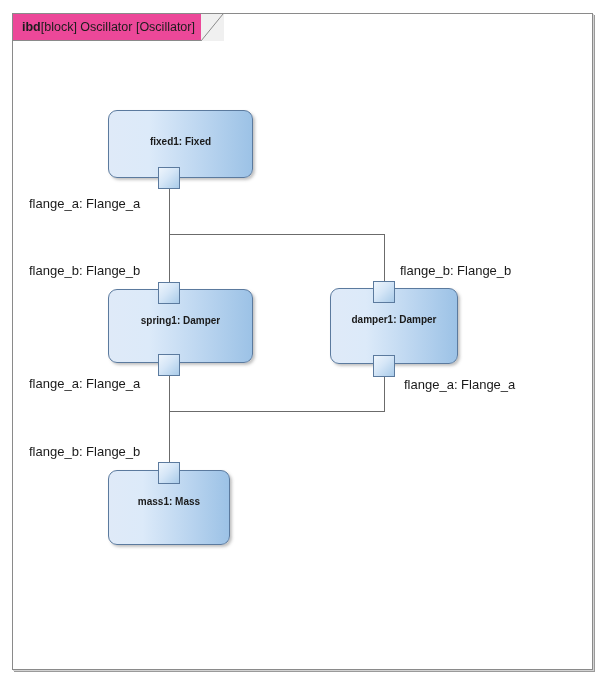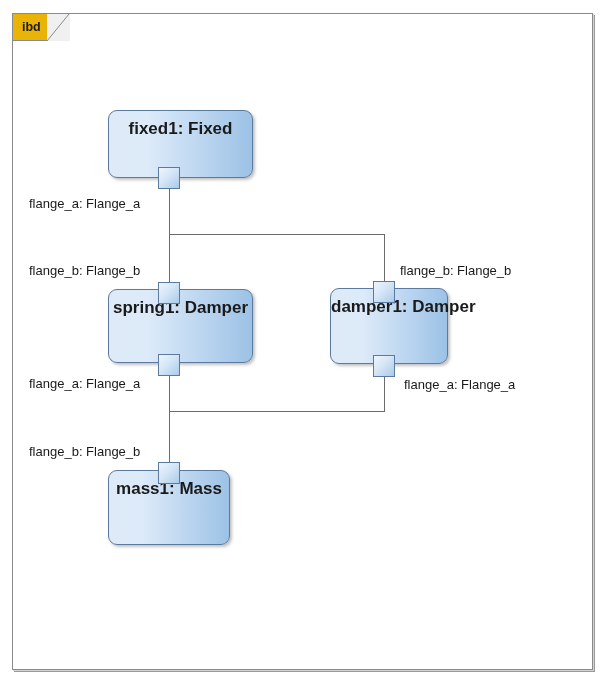--- a/index.html
+++ b/index.html
@@ -35,21 +35,21 @@
     top: 14px;
     height: 27px;
     background: #f0f0f0;
     border-right: none;
     display: flex;
     align-items: center;
     box-sizing: border-box;
   }
   #frame-header-body {
     height: 27px;
-    background: #eab308;
+    background: #ec4899;
     border-bottom: 1px solid #8a8a8a;
     display: flex;
     align-items: center;
     padding: 0 6px 0 9px;
     box-sizing: border-box;
     font-size: 12.5px;
     color: #1d1d1d;
     white-space: nowrap;
   }
   #frame-header-bevel {
@@ -69,23 +69,23 @@
     border-radius: 9px;
     background: linear-gradient(to right, #dfeaf8 0%, #dceaf9 28%, #b9d4ef 68%, #9cc2e6 100%);
     box-shadow: 2px 2px 3px rgba(120,120,120,0.45);
     box-sizing: border-box;
     z-index: 4;
   }
   .block-label {
     position: absolute;
     left: 0;
     right: 0;
-    top: 8px;
+    top: 25px;
     text-align: center;
-    font-size: 17px;
+    font-size: 10px;
     font-weight: bold;
     color: #1a1a1a;
     white-space: nowrap;
   }
 
   
   .port {
     position: absolute;
     width: 22px;
     height: 22px;
@@ -121,20 +121,21 @@
   }
 </style>
 </head>
 <body>
 
 <div id="diagram-frame"></div>
 
 <div id="frame-header">
   <div id="frame-header-body">
     <span class="hdr-kind">ibd</span>
+      <span class="hdr-rest">[block] Oscillator [Oscillator]</span>
   </div>
   <div id="frame-header-bevel">
     <svg width="23" height="28" viewBox="0 0 23 28">
       <path d="M0,0 L22,0 L0,27 L0,0 Z" fill="#f0f0f0"></path>
       <path d="M0,27 L22,0" stroke="#8a8a8a" stroke-width="1" fill="none"></path>
     </svg>
   </div>
 </div>
 
 <svg id="connector-layer">
@@ -157,21 +158,21 @@
 <div class="port-label" style="left:29px; top:196px;">flange_a: Flange_a</div>
 
 <div class="block" id="block-spring1" style="left:108px; top:289px; width:145px; height:74px;">
   <div class="block-label">spring1: Damper</div>
 </div>
 <div class="port" style="left:158px; top:282px;"></div>
 <div class="port-label" style="left:29px; top:263px;">flange_b: Flange_b</div>
 <div class="port" style="left:158px; top:354px;"></div>
 <div class="port-label" style="left:29px; top:376px;">flange_a: Flange_a</div>
 
-<div class="block" id="block-damper1" style="left:330px; top:288px; width:118px; height:76px;">
+<div class="block" id="block-damper1" style="left:330px; top:288px; width:128px; height:76px;">
   <div class="block-label">damper1: Damper</div>
 </div>
 <div class="port" style="left:373px; top:281px;"></div>
 <div class="port-label" style="left:400px; top:263px;">flange_b: Flange_b</div>
 <div class="port" style="left:373px; top:355px;"></div>
 <div class="port-label" style="left:404px; top:377px;">flange_a: Flange_a</div>
 
 <div class="block" id="block-mass1" style="left:108px; top:470px; width:122px; height:75px;">
   <div class="block-label">mass1: Mass</div>
 </div>

